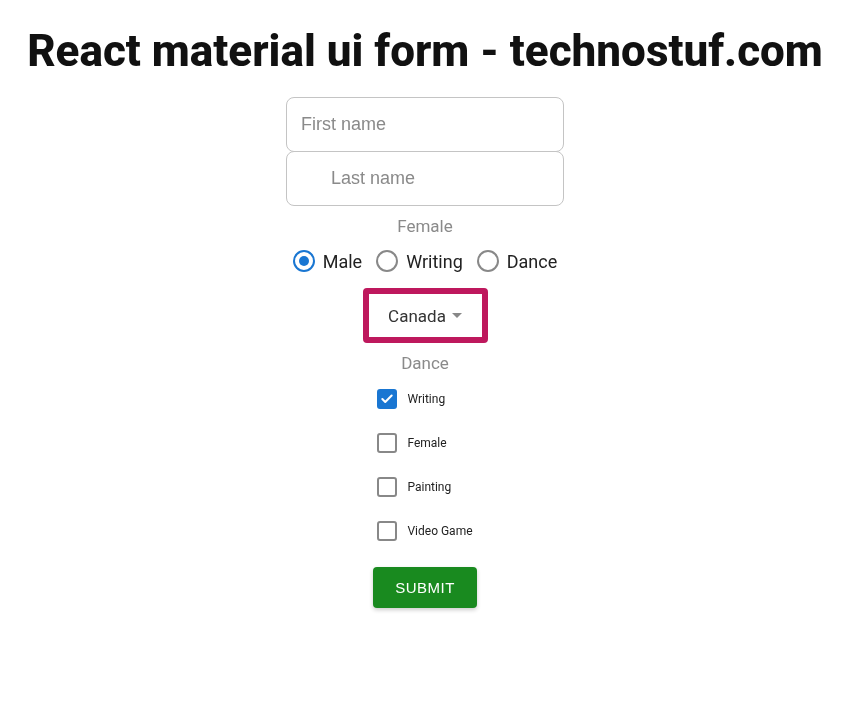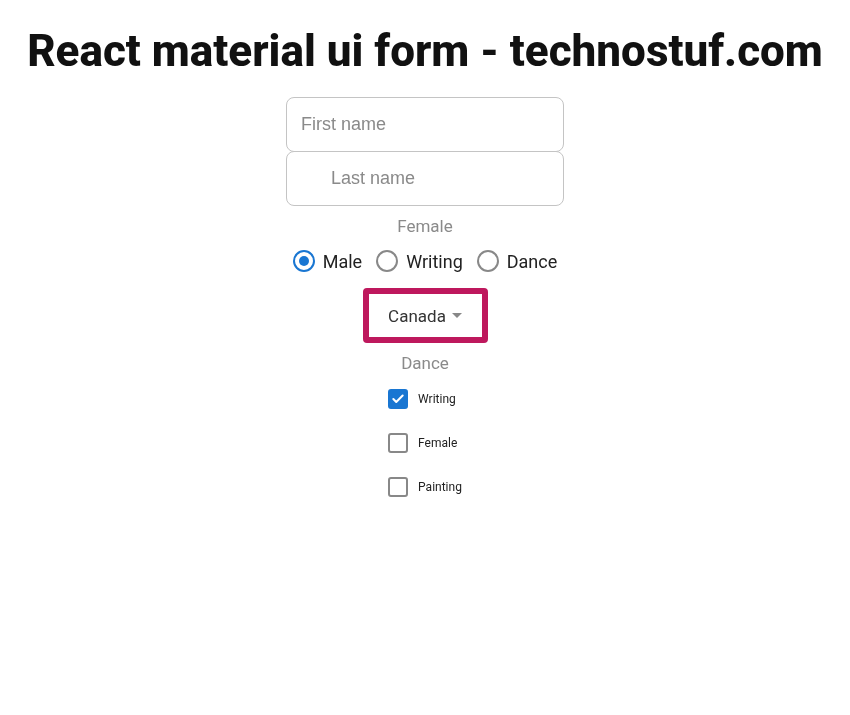--- a/index.html
+++ b/index.html
@@ -205,16 +205,21 @@
       <span class="checkbox-label">Writing</span>
     </div>
     <div class="checkbox-item">
       <div class="checkbox-box"></div>
       <span class="checkbox-label">Female</span>
     </div>
     <div class="checkbox-item">
       <div class="checkbox-box"></div>
       <span class="checkbox-label">Painting</span>
     </div>
+    <div class="checkbox-item">
+      <div class="checkbox-box"></div>
+      <span class="checkbox-label">Video Game</span>
+    </div>
   </div>
 
+  <button class="submit-button">SUBMIT</button>
 
 </div>
 
 </body></html>

